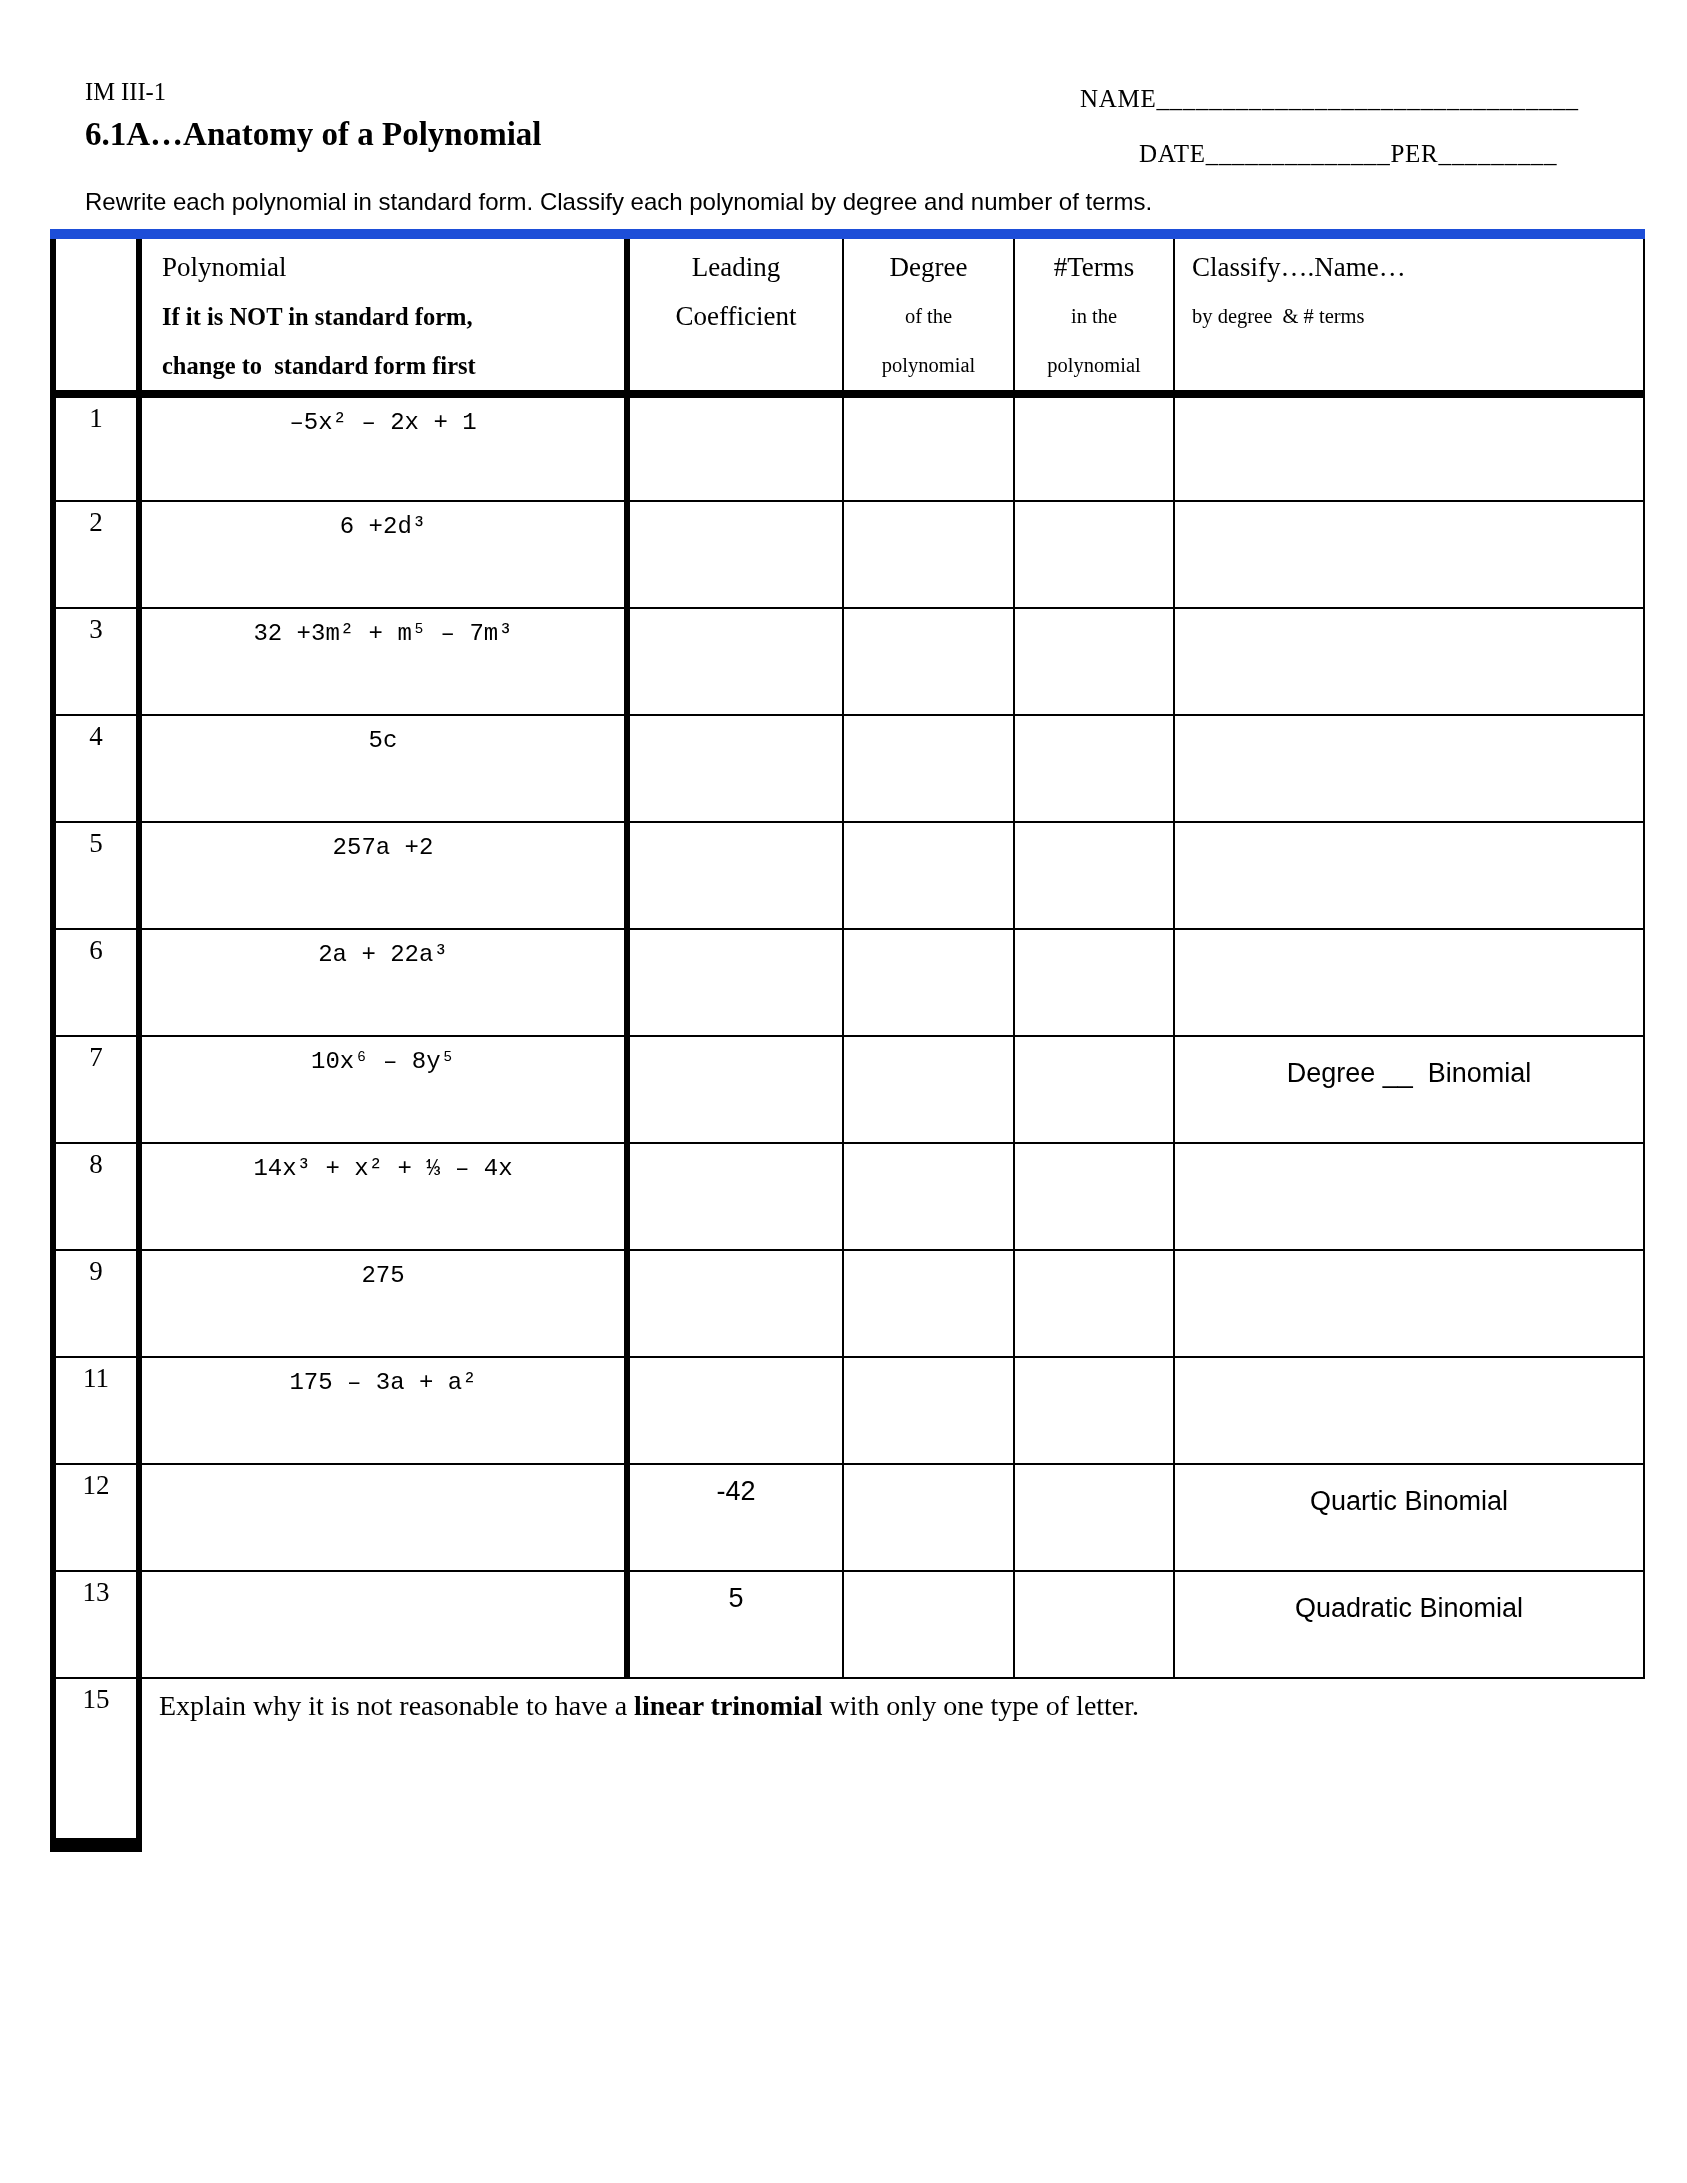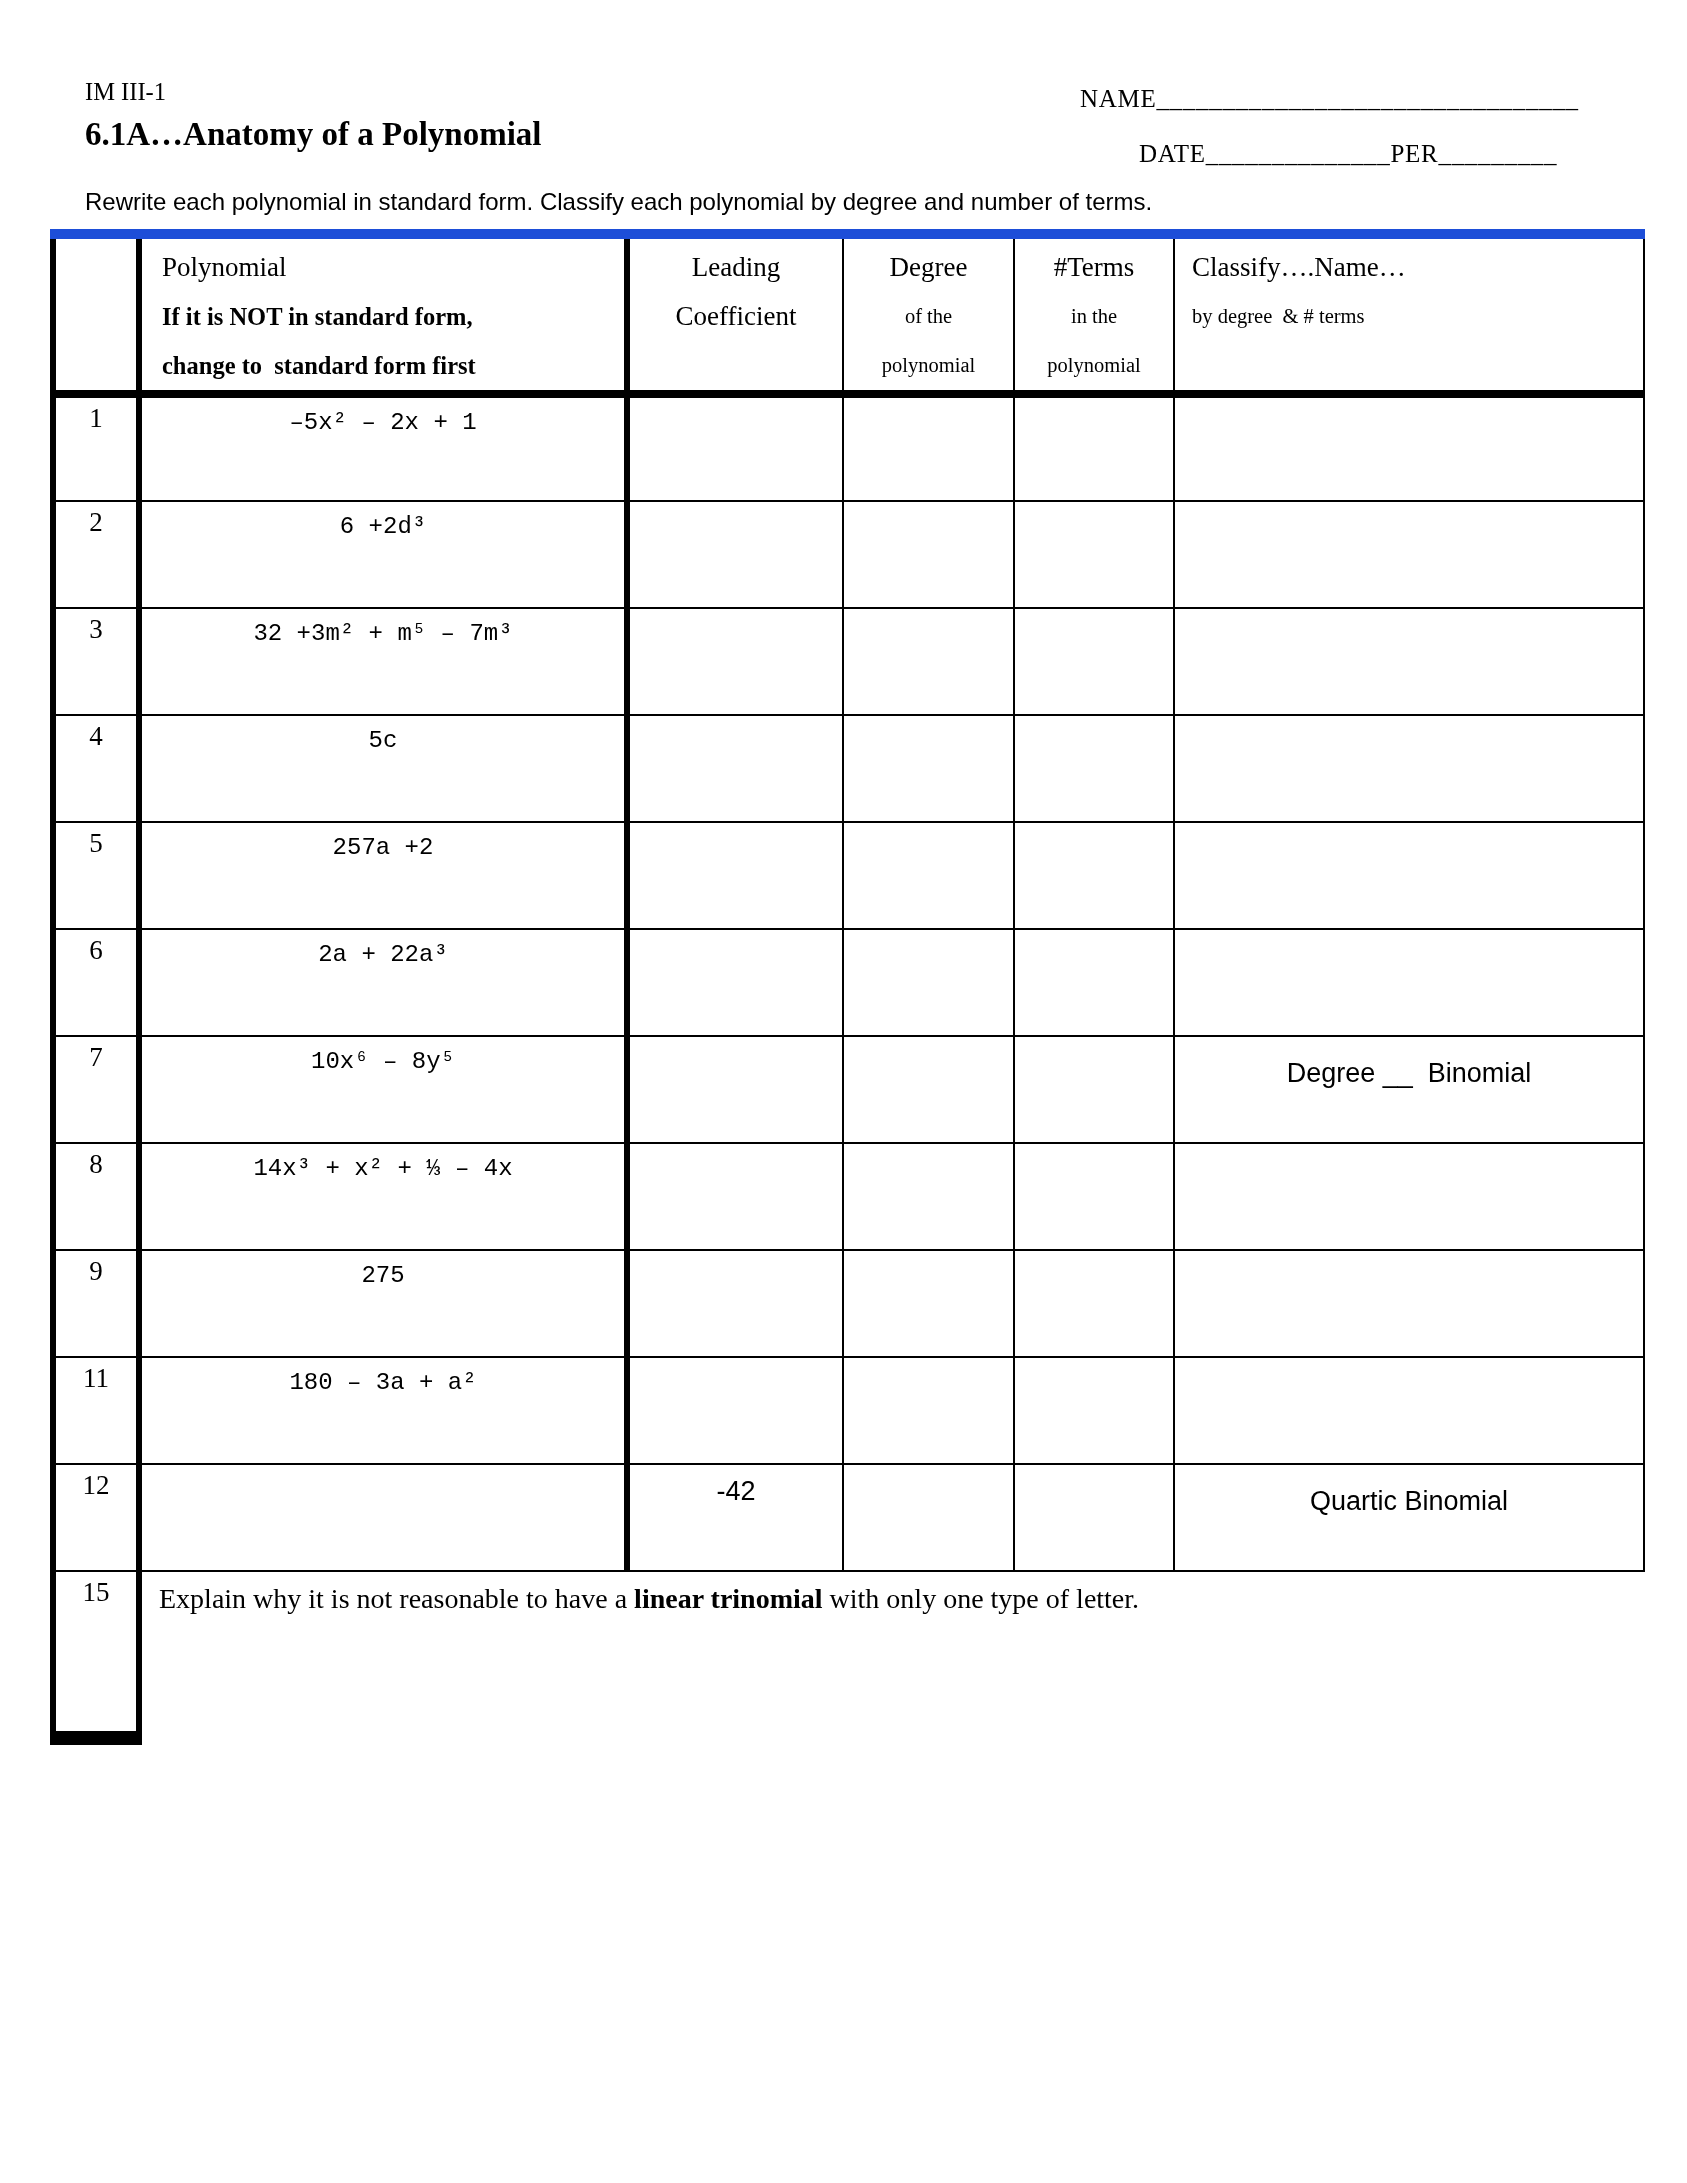--- a/index.html
+++ b/index.html
@@ -168,36 +168,44 @@
     <td class="p b-r8 b-b3">275</td>
     <td class="l b-r3 b-b3"></td>
     <td class="d b-r3 b-b3"></td>
     <td class="t b-r3 b-b3"></td>
     <td class="c b-r3 b-b3"></td>
   </tr>
 
 
   <tr class="r">
     <td class="n b-l8 b-r8 b-b3">11</td>
-    <td class="p b-r8 b-b3">180 – 3a + a²</td>
+    <td class="p b-r8 b-b3">175 – 3a + a²</td>
     <td class="l b-r3 b-b3"></td>
     <td class="d b-r3 b-b3"></td>
     <td class="t b-r3 b-b3"></td>
     <td class="c b-r3 b-b3"></td>
   </tr>
 
   <tr class="r">
     <td class="n b-l8 b-r8 b-b3">12</td>
     <td class="p b-r8 b-b3"></td>
     <td class="l b-r3 b-b3">-42</td>
     <td class="d b-r3 b-b3"></td>
     <td class="t b-r3 b-b3"></td>
     <td class="c b-r3 b-b3">Quartic Binomial</td>
   </tr>
 
+  <tr class="r">
+    <td class="n b-l8 b-r8 b-b3">13</td>
+    <td class="p b-r8 b-b3"></td>
+    <td class="l b-r3 b-b3">5</td>
+    <td class="d b-r3 b-b3"></td>
+    <td class="t b-r3 b-b3"></td>
+    <td class="c b-r3 b-b3">Quadratic Binomial</td>
+  </tr>
 
 
   <tr class="q15row">
     <td class="q15-num">15</td>
     <td class="q15-text" colspan="5"><span>Explain why it is not reasonable to have a </span><b>linear trinomial</b><span> with only one type of letter.</span></td>
   </tr>
 </tbody>
   </table>
 
 

